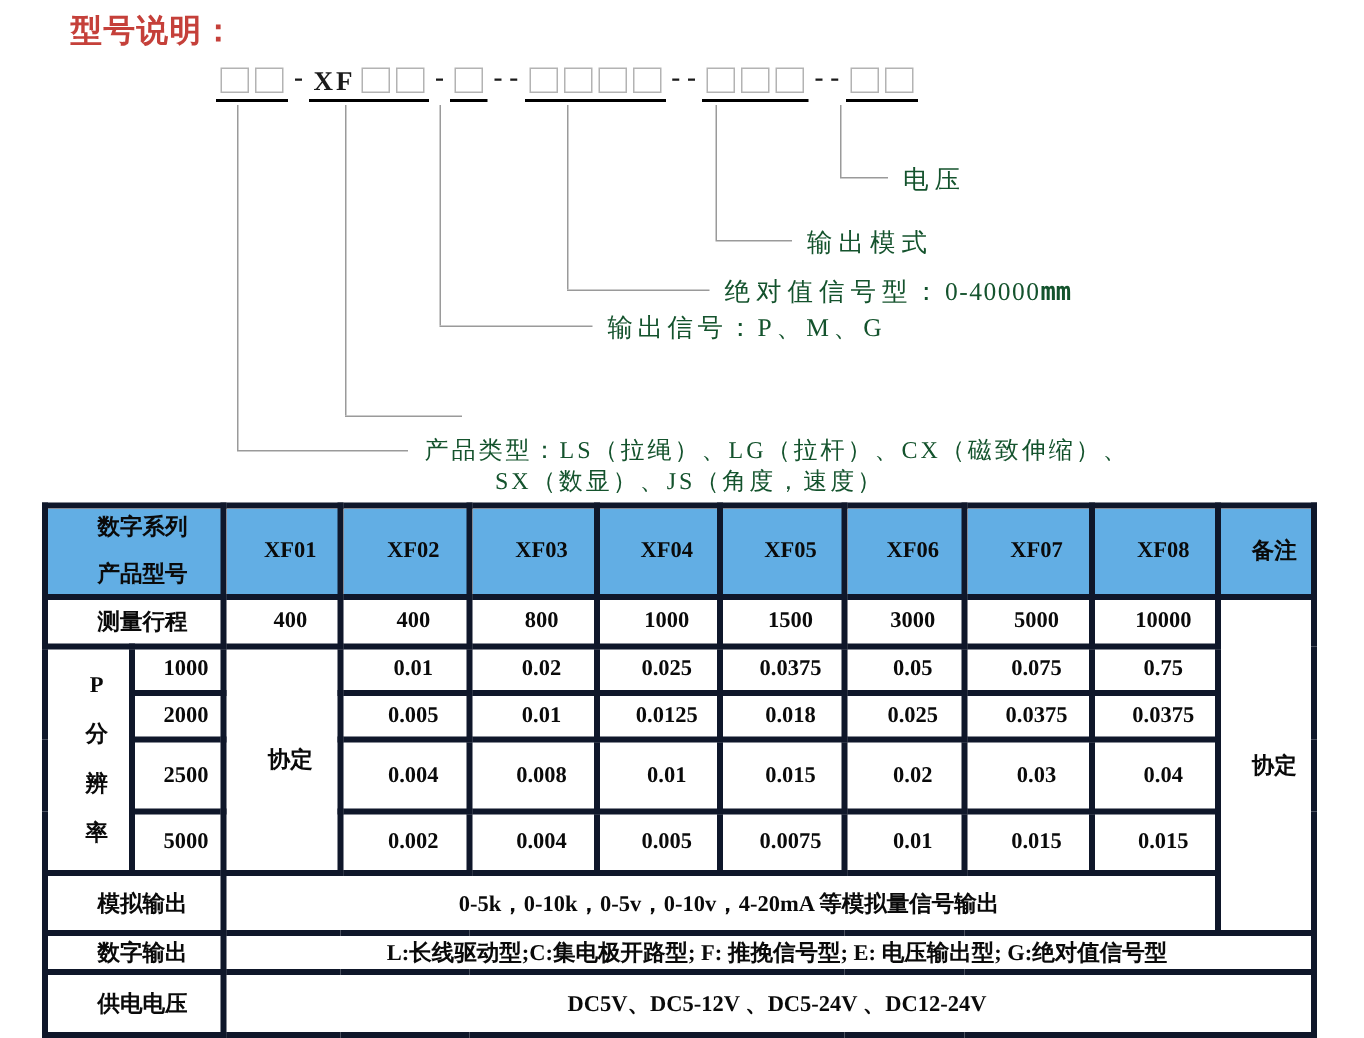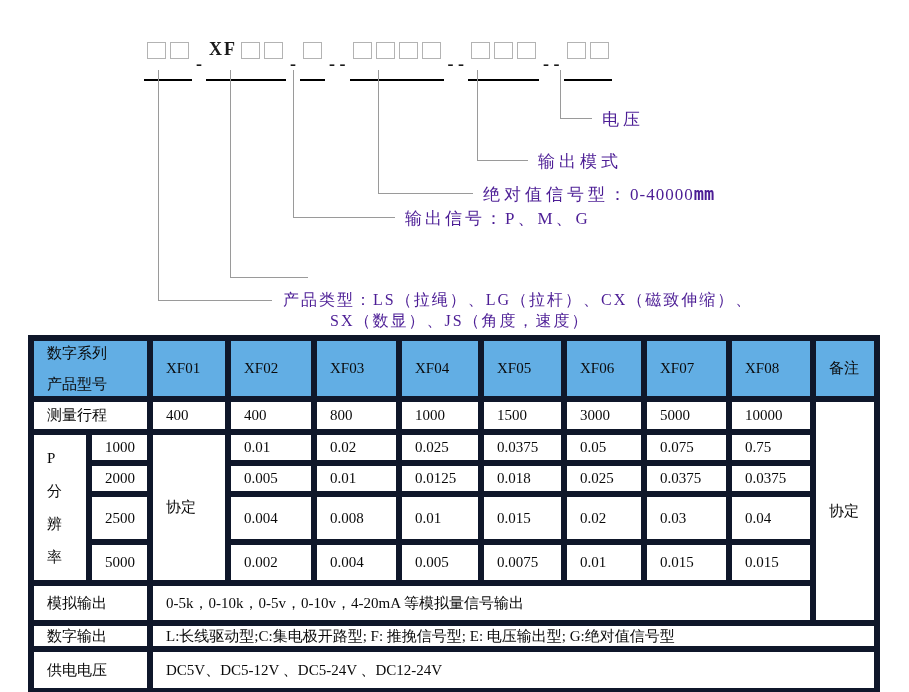--- a/index.html
+++ b/index.html
@@ -8,54 +8,55 @@
     font-family:"Liberation Serif","DejaVu Serif",serif; color:#111; overflow:hidden;
   }
   
   .title {
     position:absolute; left:47px; top:6px;
     font-family:"Liberation Sans","DejaVu Sans",sans-serif;
     font-weight:bold; font-size:21px; color:#c5403a; letter-spacing:1px;
   }
   
   .model-line { position:absolute; left:144px; top:42px; display:flex; align-items:flex-end; }
-  .grp { display:inline-flex; align-items:flex-start; gap:4px; border-bottom:2px solid #000; padding:0 3px 20px 3px; }
+  .grp { display:inline-flex; align-items:flex-end; gap:4px; border-bottom:2px solid #000; padding:0 3px 4px 3px; }
   .bx { width:17px; height:15px; border:1px solid #b3b3b3; background:#fff; display:inline-block; }
   .xf { font-weight:bold; font-size:18px; line-height:15px; letter-spacing:2px; color:#1a1a1a; }
   .dash { font-weight:bold; font-size:18px; line-height:1; color:#1a1a1a; align-self:flex-end; padding:0 4px 8px 4px; white-space:pre; }
   
   .vl { position:absolute; width:0; border-left:1px solid #9a9a9a; }
   .hl { position:absolute; height:0; border-top:1px solid #9a9a9a; }
   
-  .ann { position:absolute; font-size:17px; color:#4c1d95; letter-spacing:4px; white-space:nowrap; }
+  .ann { position:absolute; font-size:17px; color:#14532d; letter-spacing:4px; white-space:nowrap; }
   .ann.small { font-size:16px; letter-spacing:2px; }
   .ann .unit { font-family:"DejaVu Sans Mono","Liberation Mono",monospace; font-weight:bold; letter-spacing:0; }
   .ann .nosp { letter-spacing:1px; }
   
   table.spec { position:absolute; left:28px; top:335px; width:847px; border-collapse:collapse; table-layout:fixed; border:3px solid #141414; }
   table.spec td {
-    border:6px solid #0f172a; font-size:15px; font-weight:normal; color:#0a0a0a;
-    padding:0 2px 0 13px; text-align:left; vertical-align:middle; overflow:hidden; white-space:nowrap;
+    border:4px solid #0f172a; font-size:15px; font-weight:bold; color:#0a0a0a;
+    padding:0 2px 0 13px; text-align:center; vertical-align:middle; overflow:hidden; white-space:nowrap;
   }
   td.blue { background:#62aee4; vertical-align:top; padding-top:9px; text-align:center; padding-left:2px; }
   td.corner { text-align:left; padding-left:10px; }
   td.corner div { line-height:18px; }
   td.corner div:first-child { margin-bottom:13px; }
   td.lab { padding-left:10px; }
   td.ctr { text-align:center; padding-left:2px; }
   td.pcol { text-align:center; padding-left:2px; }
   td.pcol div { line-height:33px; height:33px; }
   td.remark { text-align:center; padding-left:2px; vertical-align:middle; padding-bottom:50px; }
   td.wide { padding-left:15px; }
 </style>
 </head>
 <body>
 
 <div class="page">
 
+  <div class="title">型号说明：</div>
 
   <div class="model-line">
     <span class="grp">
         <span class="bx"></span>
         <span class="bx"></span>
       </span>
     <span class="dash">-</span>
     <span class="grp">
         <span class="xf">XF</span>
         <span style="display:inline-flex;gap:4px;align-items:flex-end">

